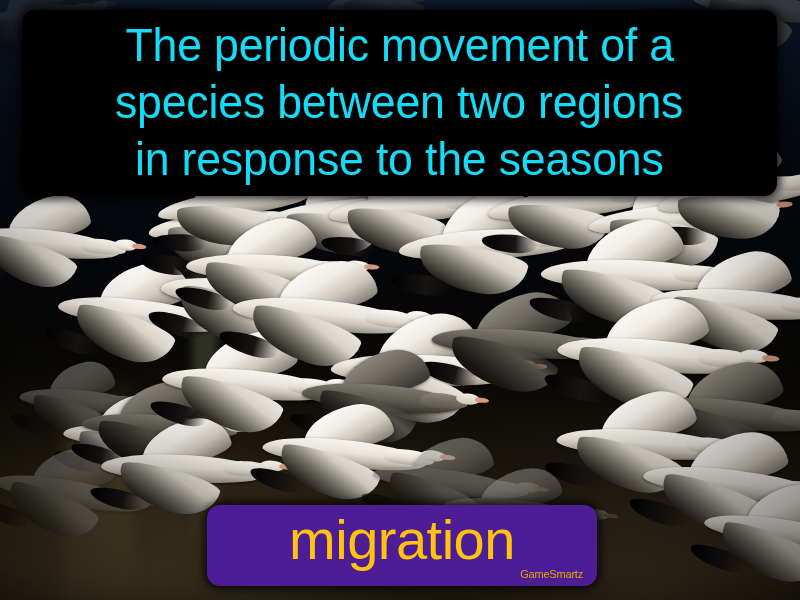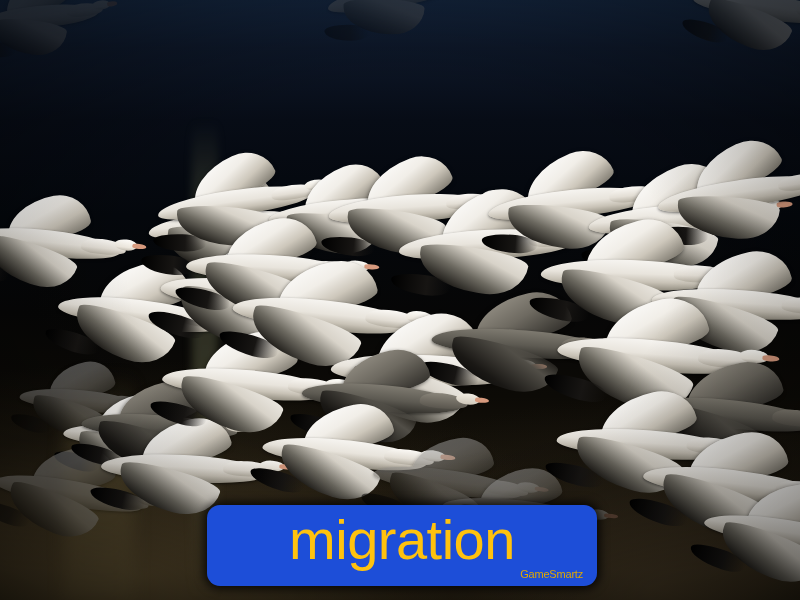--- a/index.html
+++ b/index.html
@@ -177,21 +177,21 @@
     text-align: center;
     transform: scaleX(0.95);
   }
 
   #term-panel {
     position: absolute;
     left: 207px;
     top: 505px;
     width: 390px;
     height: 81px;
-    background: #1d4ed8;
+    background: #4c1d95;
     border-radius: 13px;
     box-shadow: 0 0 10px 3px rgba(0,0,0,0.8);
     box-sizing: border-box;
   }
   #term-text {
     position: absolute;
     left: 0;
     right: 0;
     top: 2px;
     text-align: center;
@@ -524,19 +524,24 @@
         <div class="neck"></div>
         <div class="head"></div>
         <div class="bill"></div>
         <div class="wingdn"></div>
         <div class="tip"></div>
       </div>
 
     <div class="vignette"></div>
   </div>
 
+  <div id="definition-panel">
+    <div class="defline">The periodic movement of a</div>
+    <div class="defline">species between two regions</div>
+    <div class="defline">in response to the seasons</div>
+  </div>
 
   <div id="term-panel">
     <div id="term-text">migration</div>
     <div id="watermark">GameSmartz</div>
   </div>
 
 </div>
 
 </body></html>

